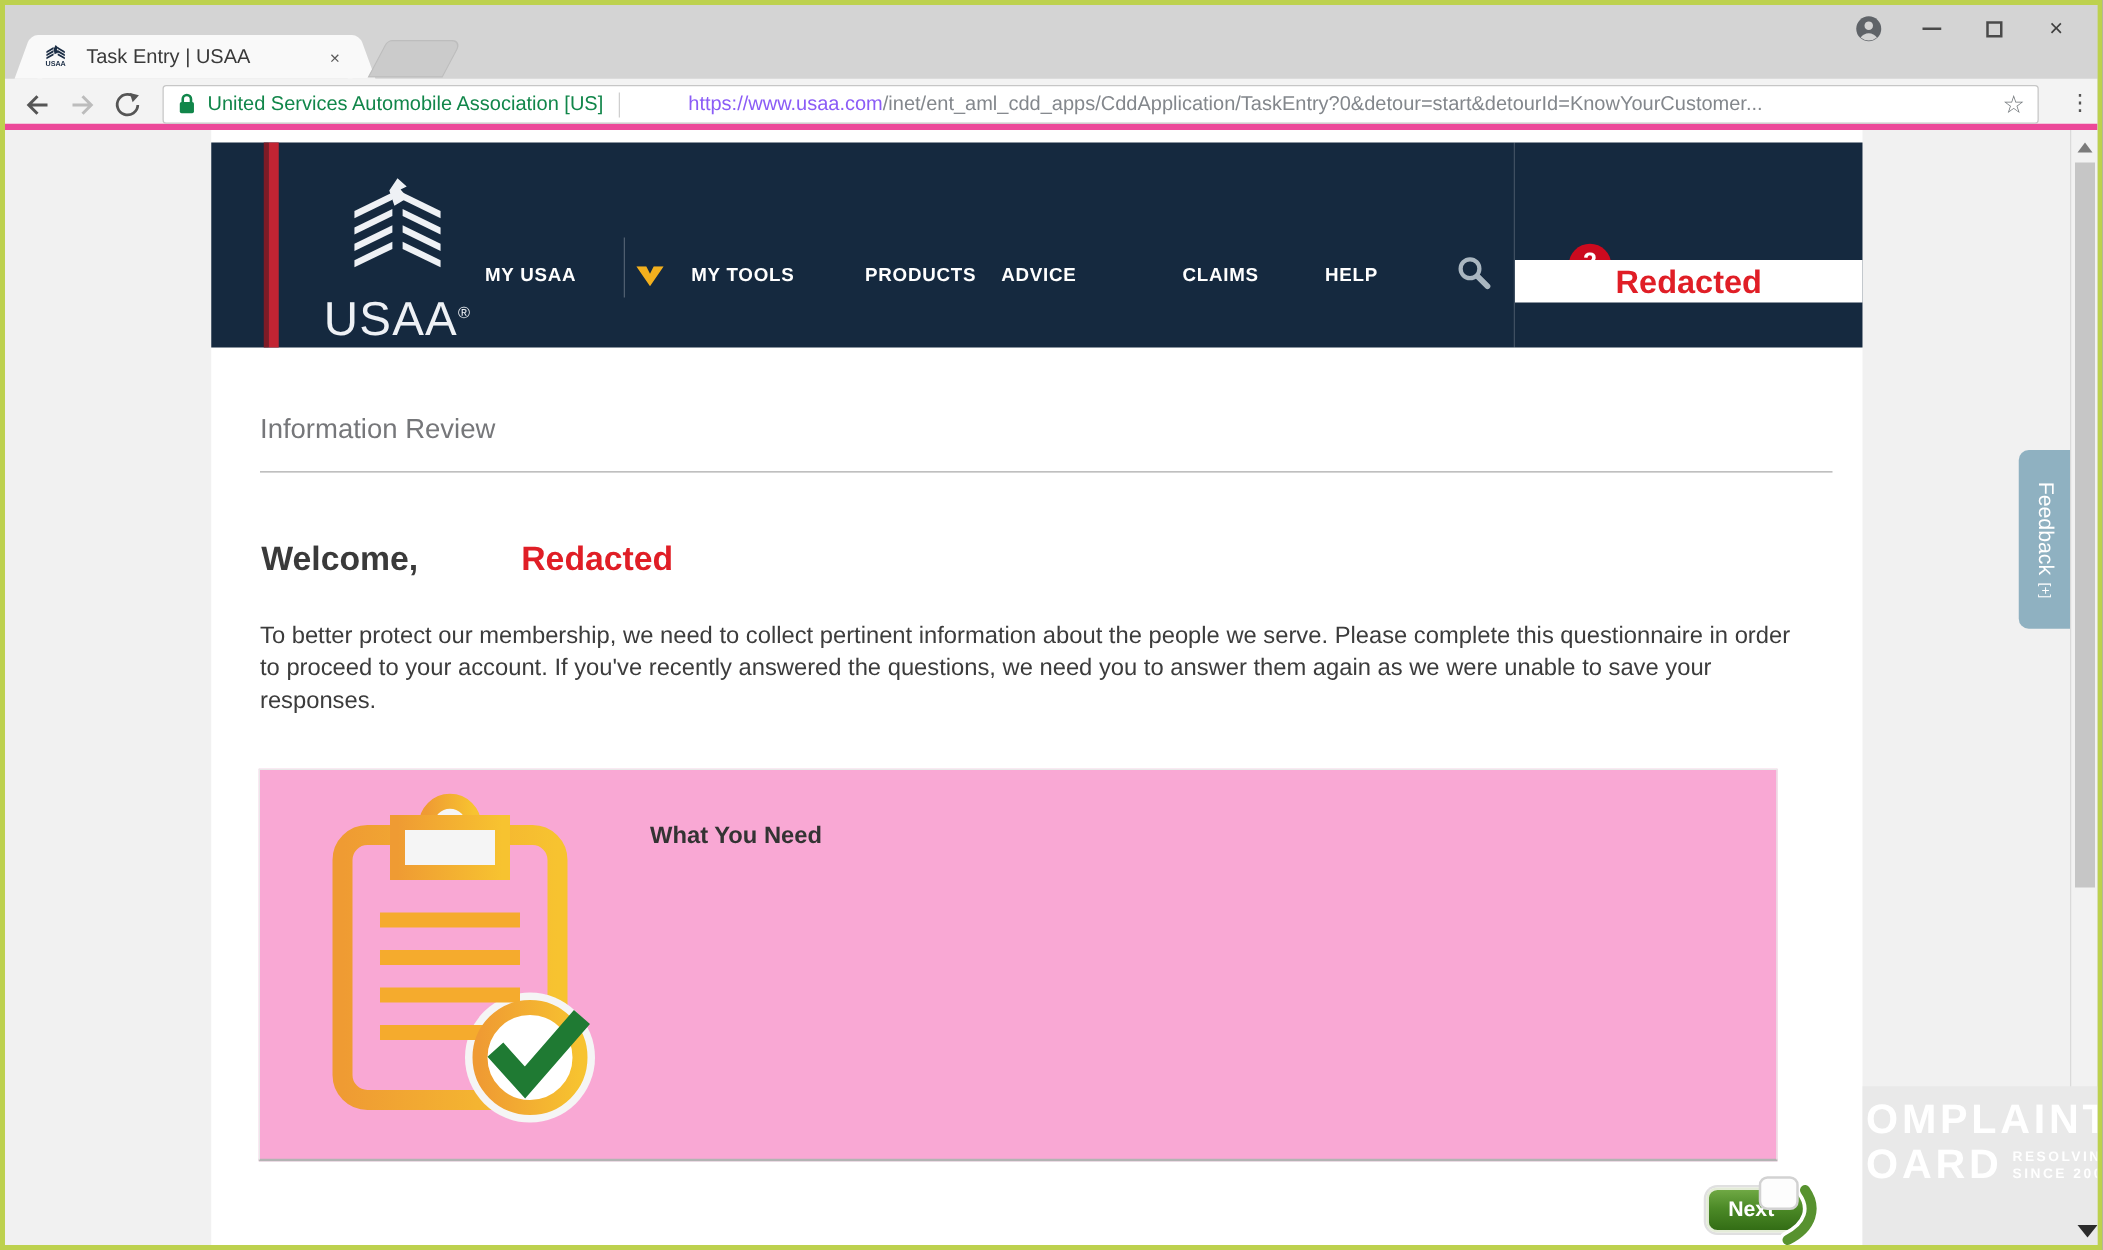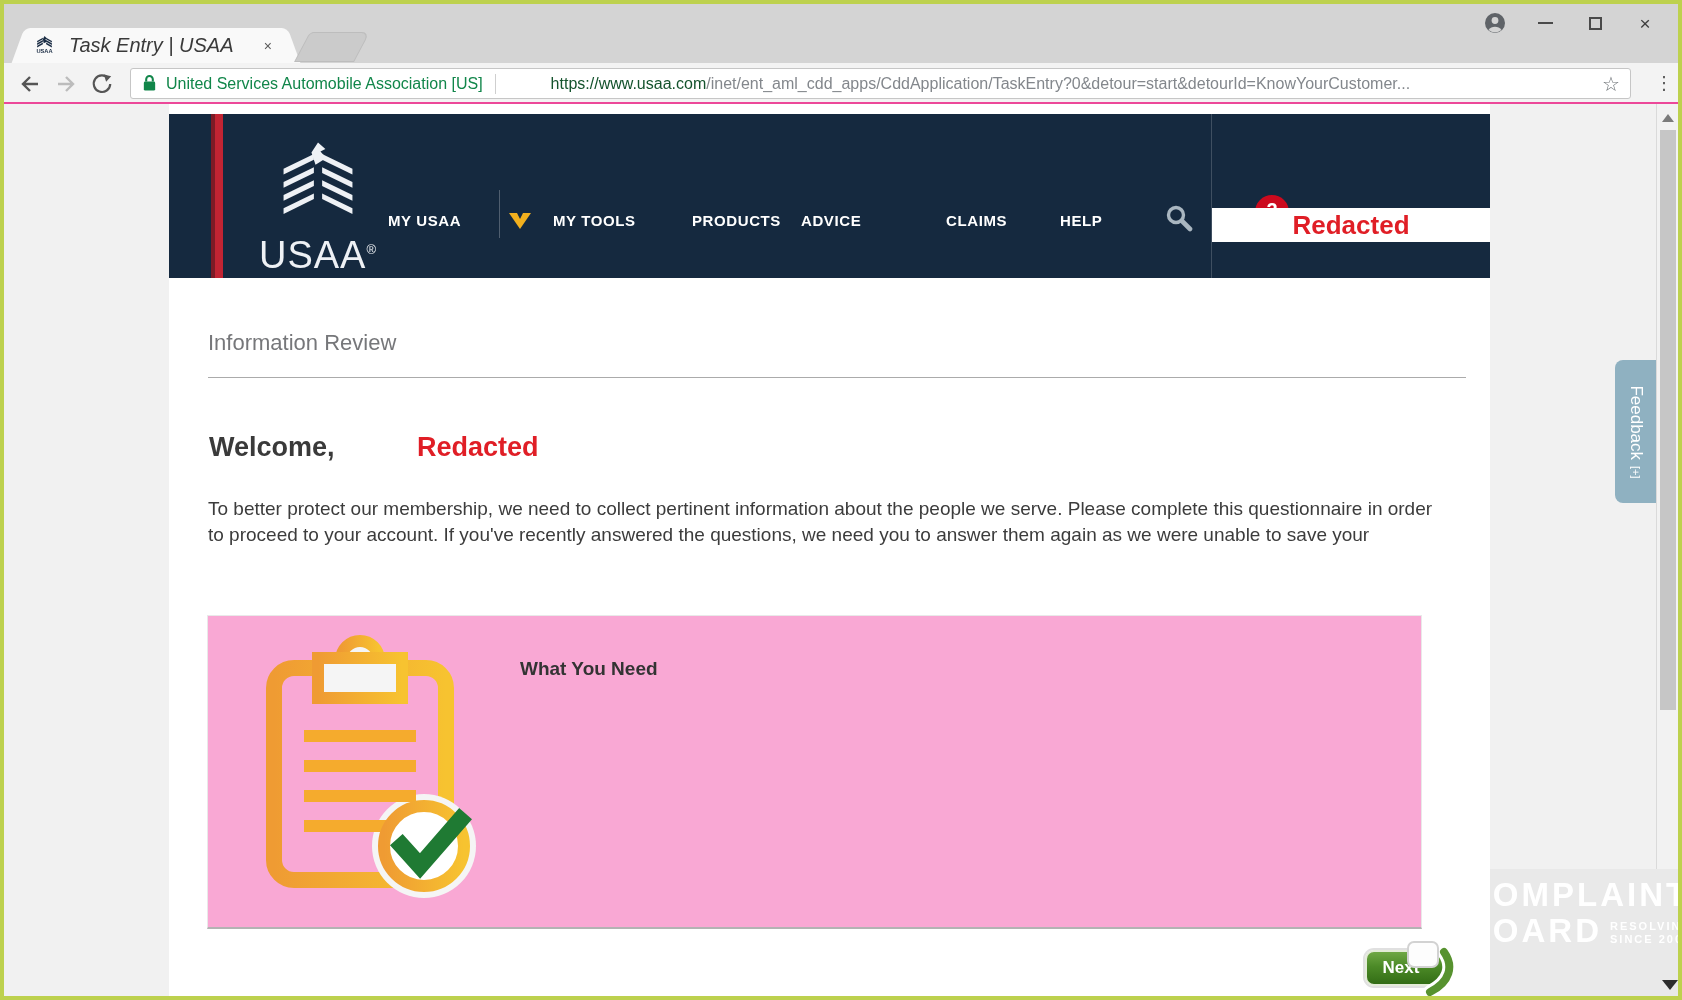--- a/index.html
+++ b/index.html
@@ -8,40 +8,40 @@
   #screen{ position:relative; width:1682px; height:1000px; background:#d6d6d6;
            border:4px solid #bdd14e; overflow:hidden; }
 
   
   .titlebar{ position:absolute; left:0; top:0; width:1674px; height:59px; background:#d4d4d4; }
   .tab{ position:absolute; left:26px; top:24px; width:252px; height:35px; background:#f9f9f9;
         border-radius:9px 9px 0 0; display:flex; align-items:center; padding:0 10px 0 30px; }
   .tab::before,.tab::after{ content:""; position:absolute; top:0; width:22px; height:35px; background:#f9f9f9; }
   .tab::before{ left:-12px; transform:skewX(-20deg); border-radius:6px 0 0 0; }
   .tab::after{ right:-12px; transform:skewX(20deg); border-radius:0 6px 0 0; }
-  .tab-title{ font-size:20px; color:#3a3a3a; margin-left:9px; white-space:nowrap; overflow:hidden; flex:1;font-style:italic; }
+  .tab-title{ font-size:16px; color:#3a3a3a; margin-left:9px; white-space:nowrap; overflow:hidden; flex:1; }
   .tab-close{ font-size:14px; color:#5a5a5a; margin-left:6px; z-index:2; }
   .tab-stub{ position:absolute; left:298px; top:28px; width:60px; height:30px; background:#cbcbcb;
              transform:skewX(-28deg); border-radius:4px 8px 0 0; border:1px solid #bdbdbd; }
   .win-controls{ position:absolute; right:18px; top:6px; display:flex; align-items:center; gap:20px; }
   .win-btn{ width:30px; height:26px; display:flex; align-items:center; justify-content:center; }
   .mini-bar{ width:15px; height:2px; background:#4a4a4a; }
   .maxi-box{ width:13px; height:13px; border:2px solid #4a4a4a; }
   .close-x{ font-size:19px; color:#3f3f3f; line-height:1; }
 
   
   .toolbar{ position:absolute; left:0; top:59px; width:1674px; height:41px; background:#f3f3f3;
-            border-bottom:2px solid #ec4899; }
+            border-bottom:5px solid #ec4899; }
   .nav-btn{ position:absolute; top:7px; width:28px; height:28px; display:flex; align-items:center; justify-content:center; }
   .omnibox{ position:absolute; left:126px; top:5px; width:1501px; height:31px; background:#fff;
             border:1px solid #c6c6c6; border-radius:3px; display:flex; align-items:center; padding:0 10px; }
   .sec-label{ color:#11864a; font-size:16px; margin-left:8px; white-space:nowrap; }
   .url-sep{ width:1px; height:20px; background:#cfcfcf; margin:0 12px; }
   .url-text{ font-size:16px; white-space:nowrap; overflow:hidden; color:#83878c; flex:1; }
-  .url-domain{ color:#14532d;padding-left:43px; }
+  .url-domain{ color:#8b5cf6;padding-left:43px; }
   .star{ font-size:20px; color:#6f7478; margin-left:8px; }
   .dots{ position:absolute; right:7px; top:9px; font-size:18px; color:#555; width:16px; text-align:center; }
 
   
   .viewport{ position:absolute; left:0; top:100px; width:1674px; height:892px; background:#f1f1f1; overflow:hidden; }
   .page-white{ position:absolute; left:165px; top:0; width:1321px; height:892px; background:#fff; }
 
   
   .usaa-nav{ position:absolute; left:165px; top:10px; width:1321px; height:164px; background:#15293f; }
   .stripe-dark{ position:absolute; left:42px; top:0; width:4px; height:164px; background:#7d1b26; }
@@ -227,20 +227,21 @@
 
     <div class="page-heading">Information Review</div>
     <div class="heading-rule"></div>
 
     <div class="welcome">Welcome,</div>
     <div class="welcome-redacted">Redacted</div>
 
     <div class="intro">
       <div>To better protect our membership, we need to collect pertinent information about the people we serve. Please complete this questionnaire in order</div>
       <div>to proceed to your account. If you've recently answered the questions, we need you to answer them again as we were unable to save your</div>
+      <div>responses.</div>
     </div>
 
     <div class="info-card">
       <svg class="clipboard" width="226" height="278" viewBox="0 0 226 278">
         <defs>
           <linearGradient id="org" x1="0" y1="0" x2="1" y2="0">
             <stop offset="0" stop-color="#ef9b33"></stop>
               <stop offset="1" stop-color="#f7c330"></stop>
           </linearGradient>
         </defs>

